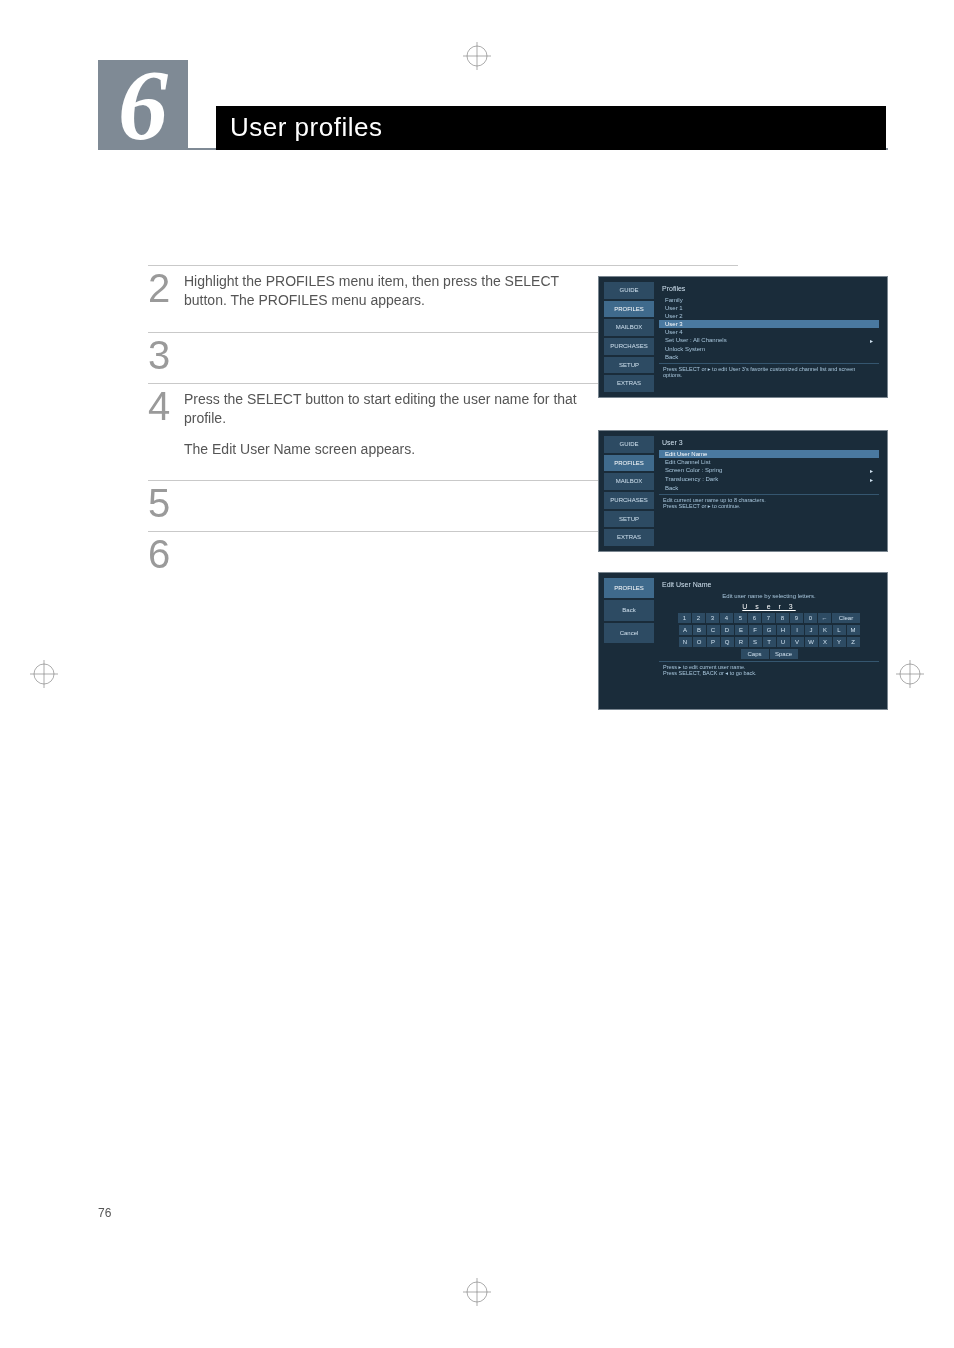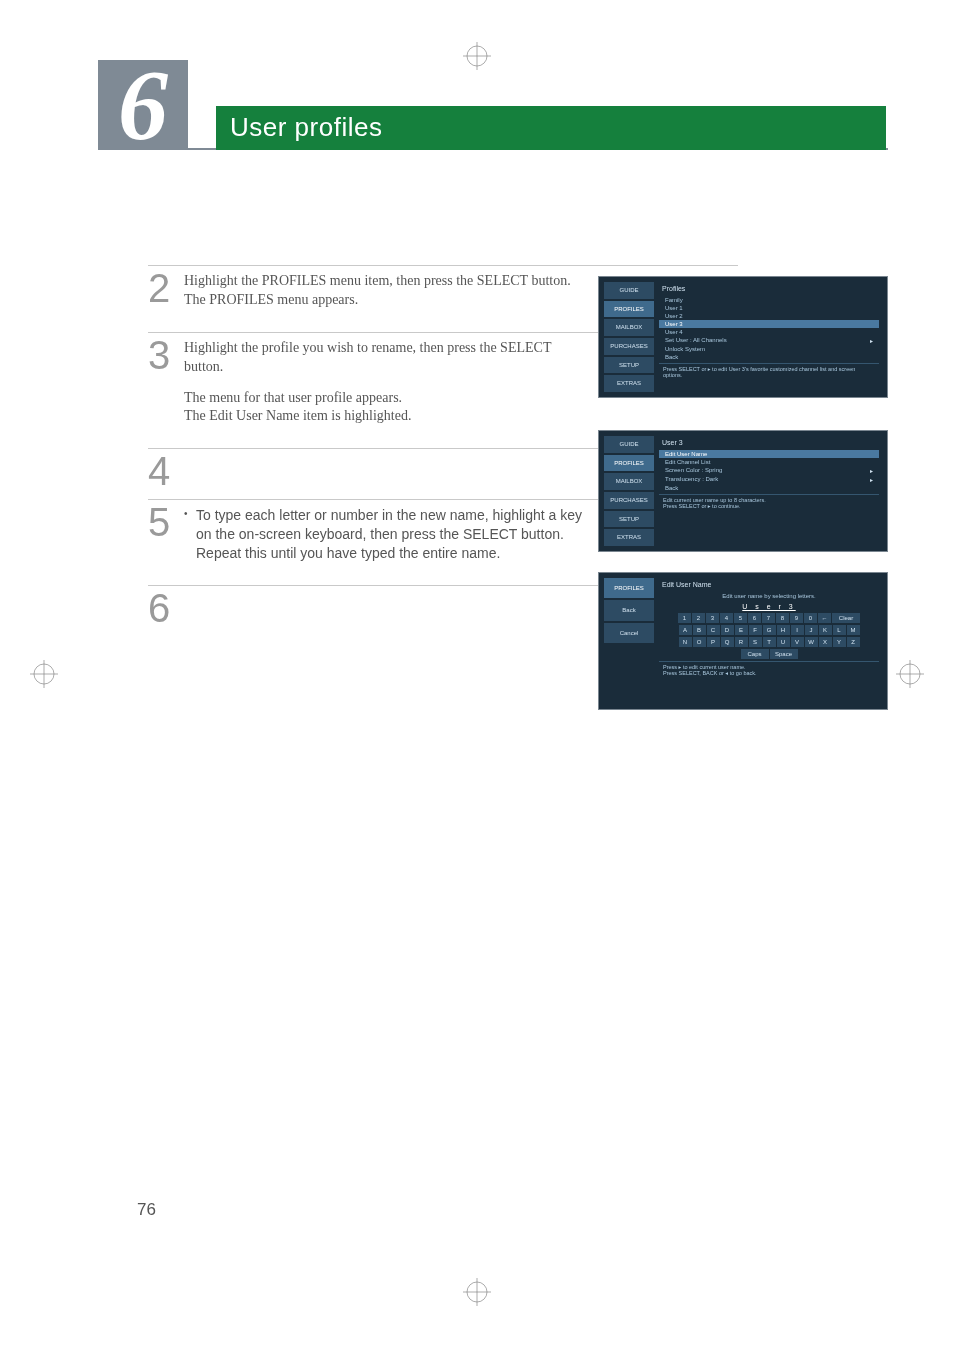--- a/index.html
+++ b/index.html
@@ -39,21 +39,21 @@
   .chapter-rule {
     position: absolute;
     left: 90px; top: 88px;
     right: 0;
     height: 2px;
     background: #7f8a95;
   }
   .chapter-title {
     position: absolute;
     left: 118px; top: 46px;
-    background: #15803d;
+    background: #000000;
     color: #fff;
     font-size: 26px;
     font-weight: 300;
     letter-spacing: 0.5px;
     padding: 6px 14px 10px 14px;
     width: 670px;
     height: 44px;
   }
 
   
@@ -77,21 +77,21 @@
   .step-body {
     font-size: 14px;
     line-height: 1.35;
     font-weight: 300;
     color: #555;
     width: 402px;
     padding-top: 2px;
   }
   
   .step.wide .step-body { width: 720px; }
-  .step-body p { margin-bottom: 12px; font-family: Liberation Serif, serif; }
+  .step-body p { margin-bottom: 12px; }
   .step-body ul { list-style: none; margin-left: 0; }
   .step-body li { position: relative; padding-left: 12px; margin-bottom: 12px; }
   .step-body li::before { content: "•"; position: absolute; left: 0; top: 0; font-size: 10px; line-height: 1.6; }
 
   
   .figures { position: absolute; left: 598px; top: 276px; width: 290px; }
   .fig { background: #1a2c3a; margin-bottom: 20px; border: 1px solid #7a8690; padding: 4px; }
   .fig .screen { display: flex; height: 112px; }
   .fig .sidebar { width: 52px; display: flex; flex-direction: column; }
   .fig .tab {
@@ -116,23 +116,22 @@
   .fig .footer { font-size: 5.5px; color:#a8c6dc; padding: 2px 4px; border-top:1px solid #35566f; margin-top:2px; }
   .fig .input-line { text-align:center; font-size:7px; color:#fff; letter-spacing:3px; text-decoration: underline; margin:3px 0; }
   .fig .kbd { display:flex; flex-wrap:wrap; gap:1px; justify-content:center; margin:2px 4px; }
   .fig .key { width:13px; height:10px; background:#2d4b63; color:#cfe0ee; font-size:6px; display:flex; align-items:center; justify-content:center; }
   .fig .key.wide { width:28px; }
 
   .page-number {
     position: absolute;
     left: 98px;
     bottom: 128px;
-    font-size: 17px;
+    font-size: 12px;
     color: #555;
-    margin-left: 39px;
   }
 </style>
 </head>
 <body>
 
 <div class="reg reg-top">
   <svg width="28" height="28">
       <circle cx="14" cy="14" r="10" fill="none" stroke="#888" stroke-width="0.7"></circle>
       <line x1="14" y1="0" x2="14" y2="28" stroke="#888" stroke-width="0.7"></line>
       <line x1="0" y1="14" x2="28" y2="14" stroke="#888" stroke-width="0.7"></line>
@@ -170,36 +169,34 @@
 
   <div class="step">
     <div class="step-num">2</div>
     <div class="step-body">
       <p>Highlight the PROFILES menu item, then press the SELECT button. The PROFILES menu appears.</p>
     </div>
   </div>
 
   <div class="step">
     <div class="step-num">3</div>
-    <div class="step-body">
-      <p>Highlight the profile you wish to rename, then press the SELECT button.</p>
-      <p style="white-space:pre-line;">The menu for that user profile appears.
-The Edit User Name item is highlighted.</p>
-    </div>
   </div>
 
   <div class="step">
     <div class="step-num">4</div>
+    <div class="step-body">
+      <p>Press the SELECT button to start editing the user name for that profile.</p>
+      <p>The Edit User Name screen appears.</p>
+    </div>
   </div>
 
   <div class="step">
     <div class="step-num">5</div>
     <div class="step-body">
       <ul>
-        <li>To type each letter or number in the new name, highlight a key on the on-screen keyboard, then press the SELECT button. Repeat this until you have typed the entire name.</li>
       </ul>
     </div>
   </div>
 
   <div class="step wide">
     <div class="step-num">6</div>
   </div>
 
 </div>
 

